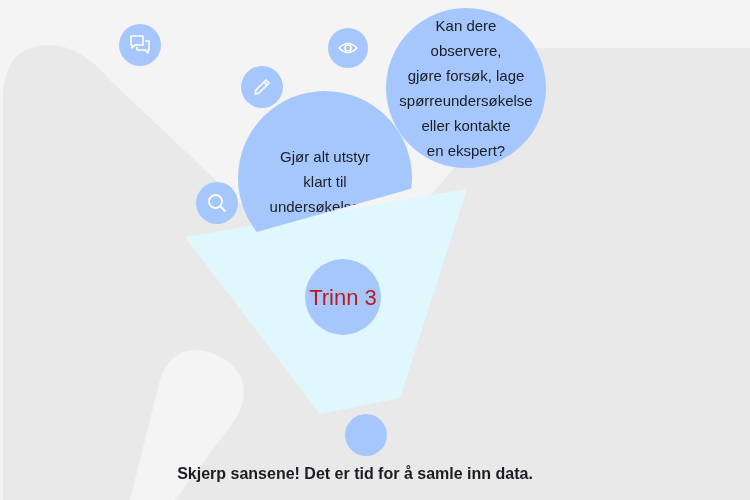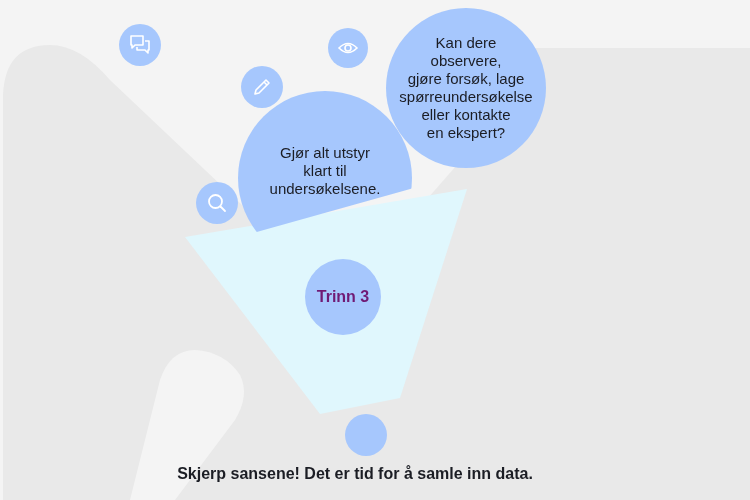--- a/index.html
+++ b/index.html
@@ -1,24 +1,24 @@
 <!DOCTYPE html>
 <html><head>
 <meta charset="utf-8">
 <style>
   html, body { margin: 0; padding: 0; }
   body { width: 750px; height: 500px; overflow: hidden; background: #f4f4f4; font-family: "Liberation Sans", sans-serif; }
   .stage { position: relative; width: 750px; height: 500px; overflow: hidden; background: #f4f4f4; }
   svg.bg { position: absolute; left: 0; top: 0; }
   .bubble {
     position: absolute; border-radius: 50%; display: flex; align-items: center; justify-content: center;
-    text-align: center; color: #1b1d24; font-size: 15px; line-height: 18px; white-space: pre-line;
+    text-align: center; color: #1b1d24; font-size: 15px; line-height: 25px; white-space: pre-line;
   }
   .icon-bubble { position: absolute; border-radius: 50%; display: flex; align-items: center; justify-content: center; }
-  .title { font-weight: bold; font-size: 16px; color: #701a75; }
+  .title { font-weight: normal; font-size: 22px; color: #b91c1c; }
   .caption { position: absolute; left: 0; width: 710px; top: 465px; text-align: center; font-weight: bold; font-size: 16px; color: #1b1d24; }
 </style>
 </head>
 <body>
 
 <div class="stage">
   <svg class="bg" width="750" height="500" viewBox="0 0 750 500">
 
     <path d="M520 48 L750 48 L750 500 L330 500 L400 230 L470 150 Q495 60 520 48 Z" fill="#e9e9e9"></path>
 

